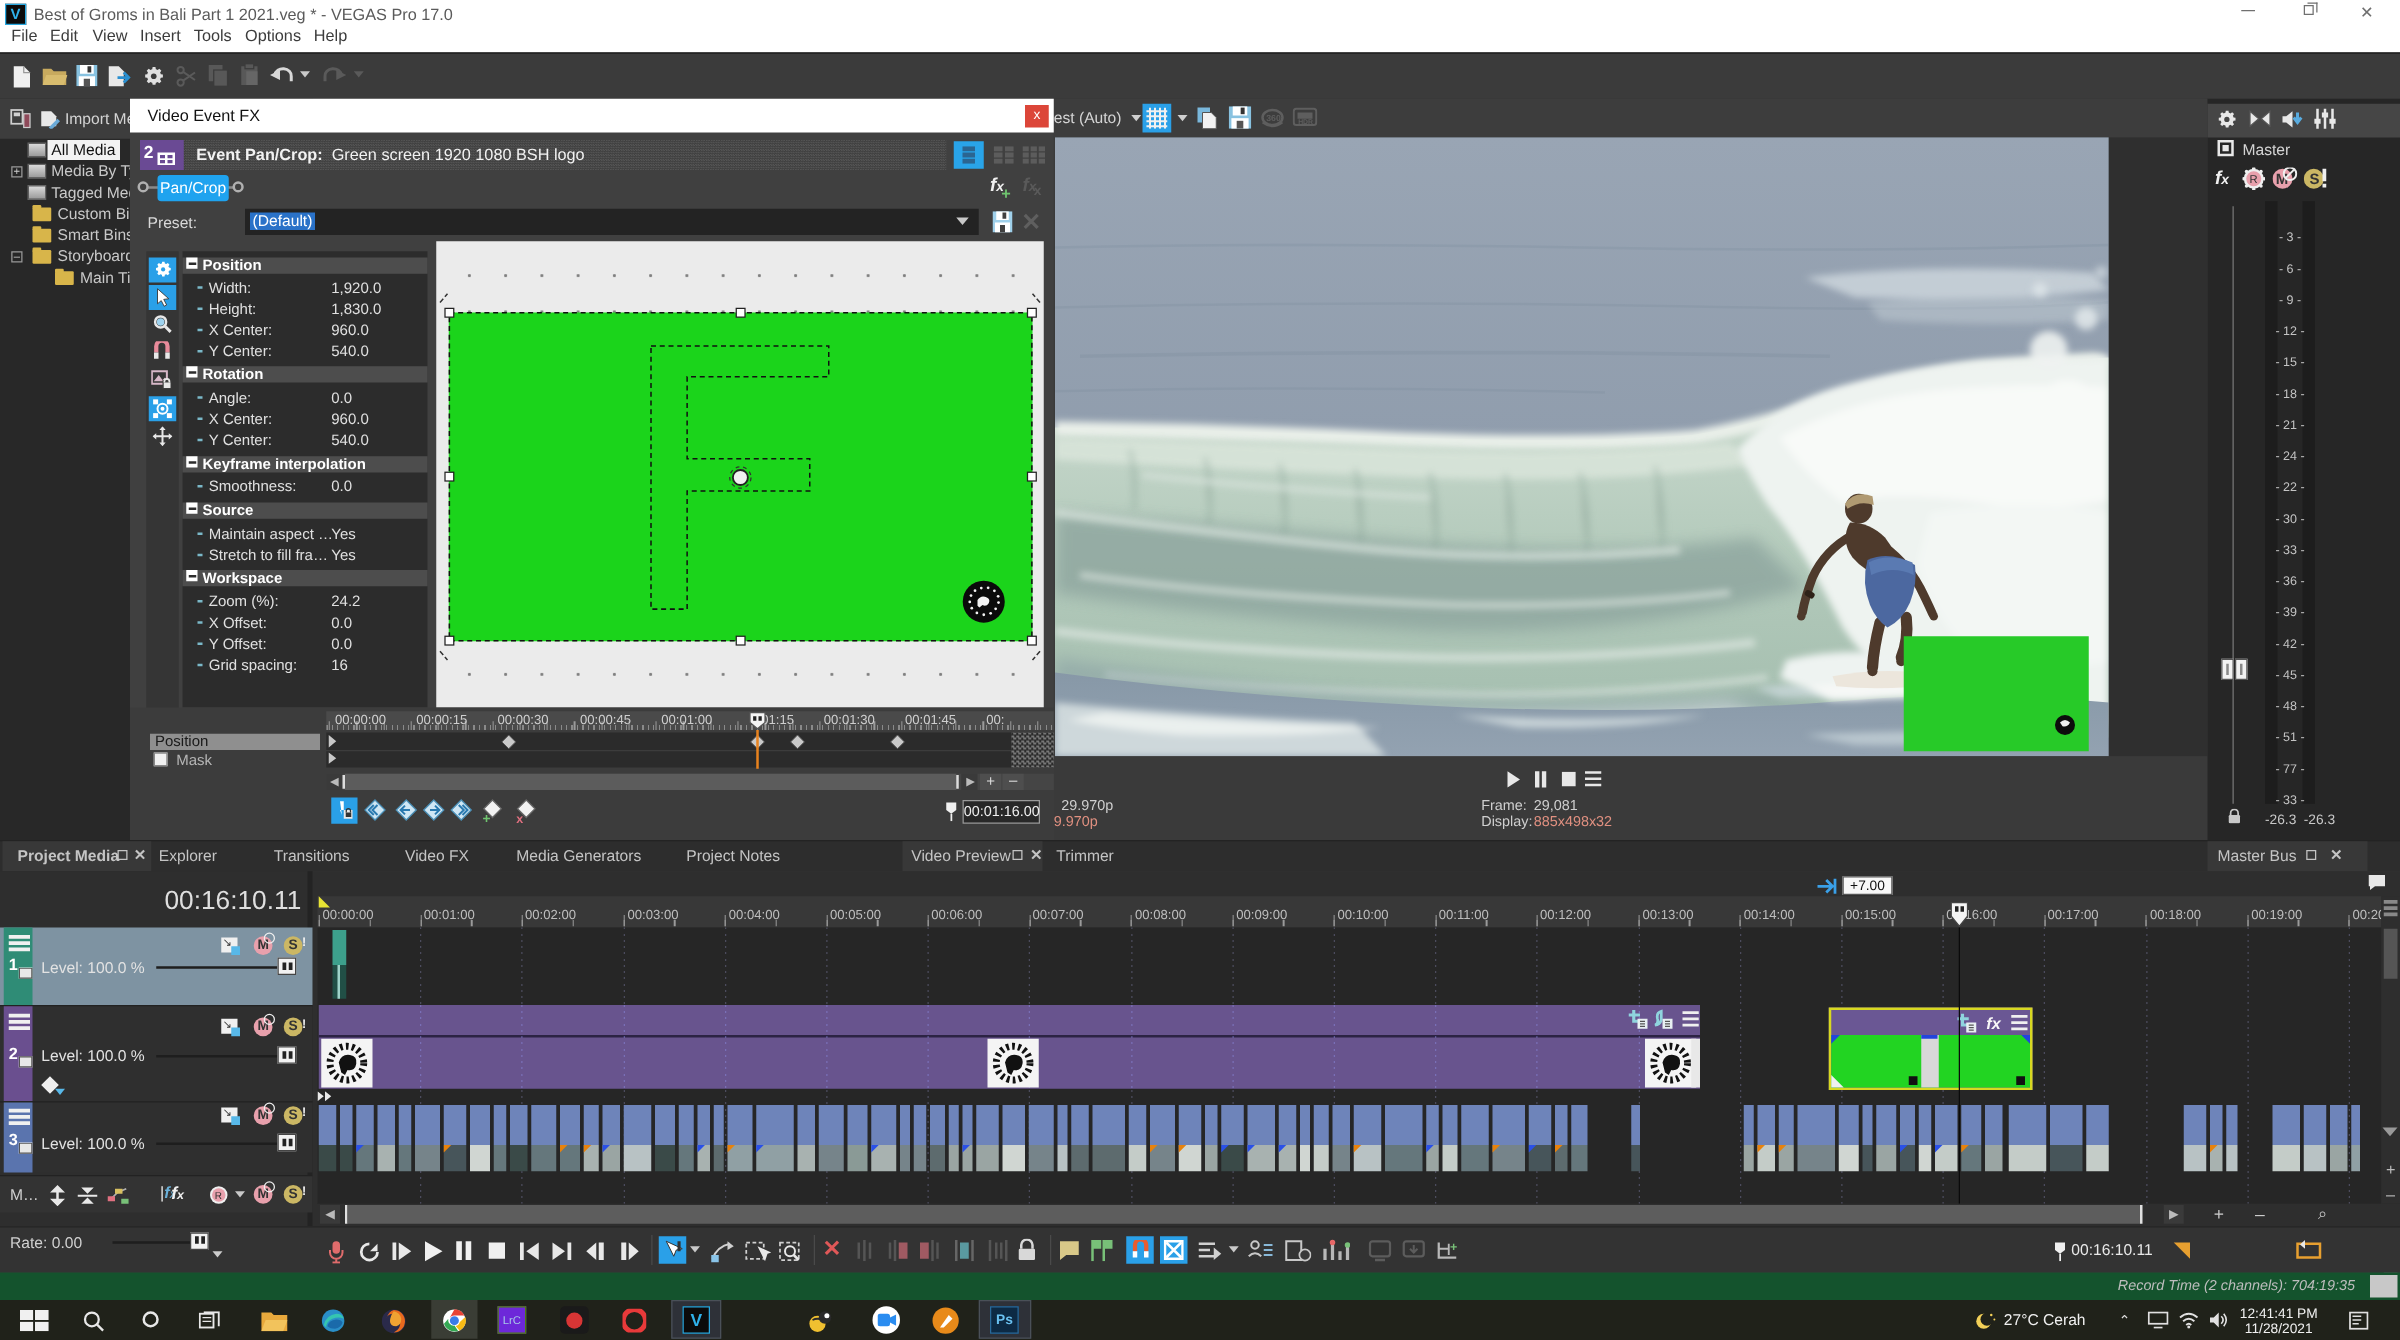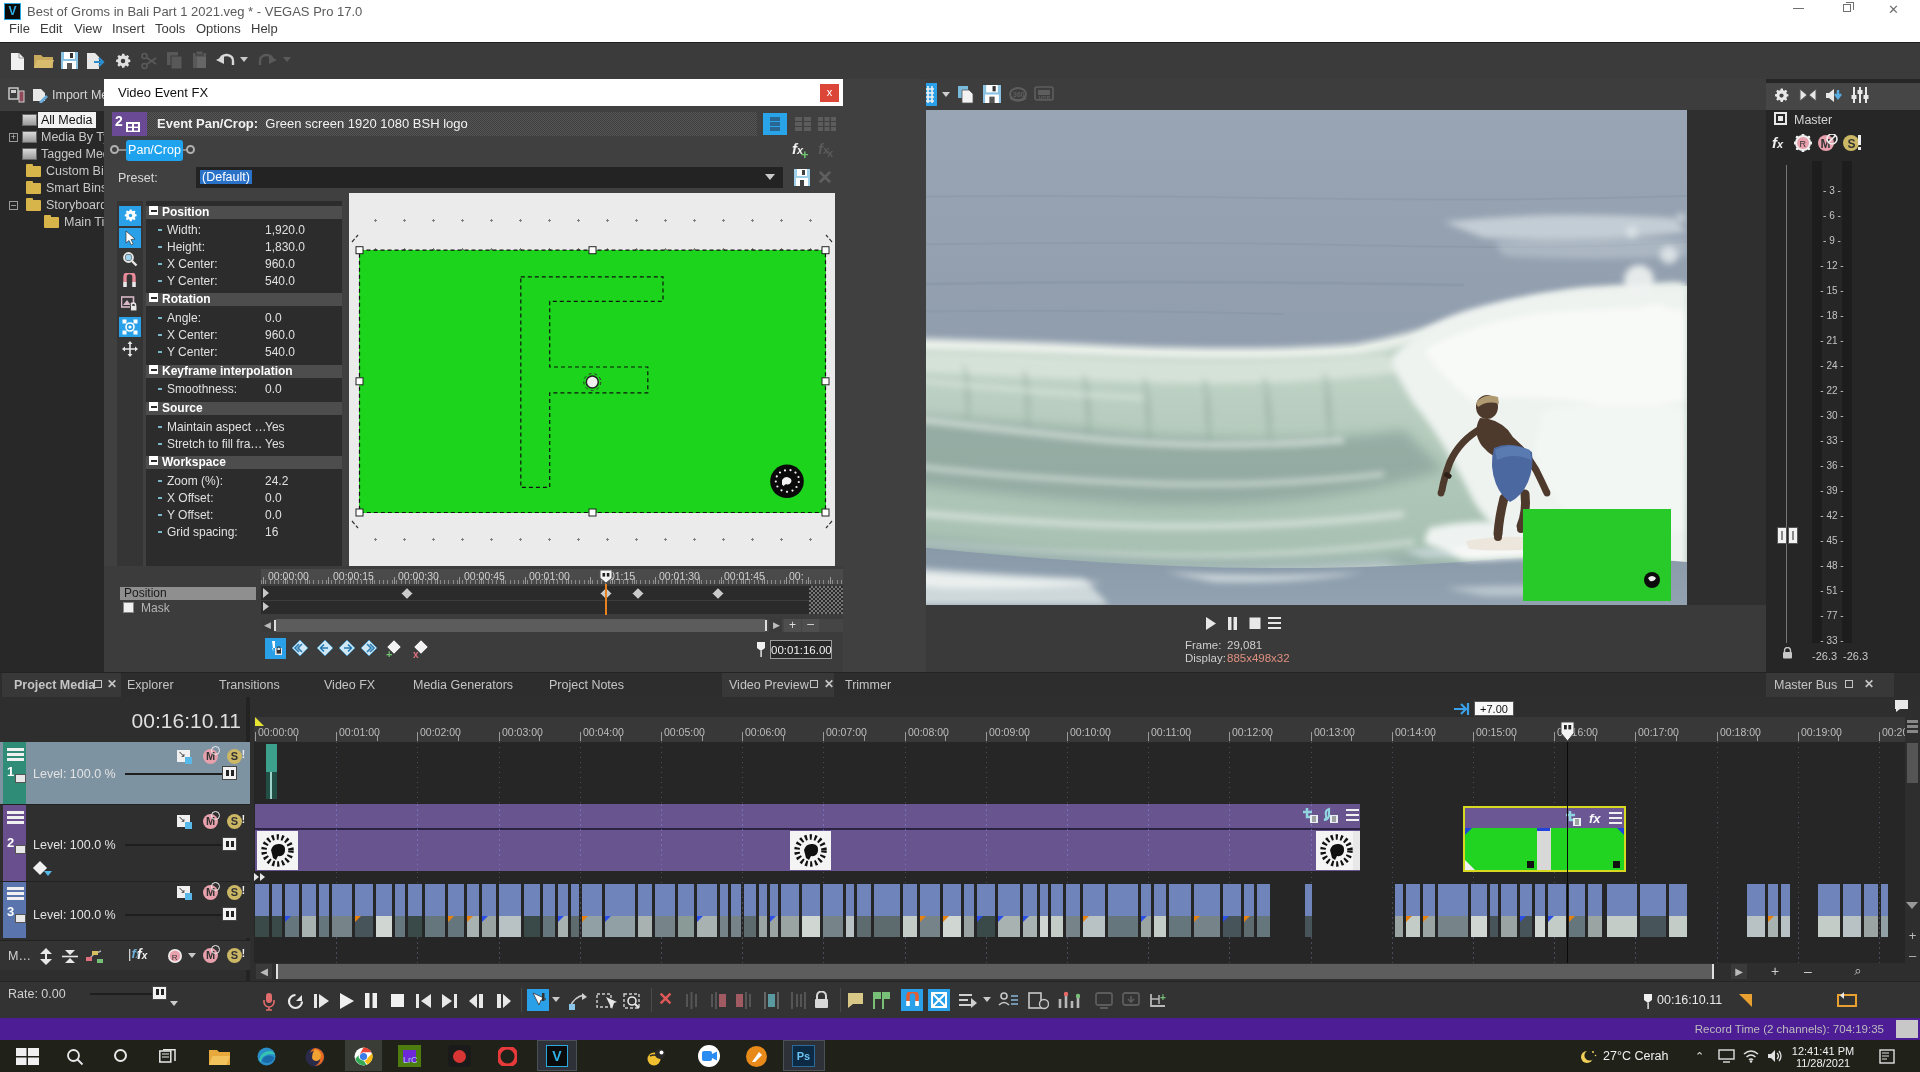--- a/index.html
+++ b/index.html
@@ -1010,21 +1010,21 @@
       <rect x="4.4" y="10" width="1.4" height="6" fill="#f0f0f0"></rect>
     </svg>
   <div class="abs" style="left:1657px;top:11px;font-size:12.5px;color:#e8e8e8;">00:16:10.11</div>
   <div class="abs" style="left:1739px;top:12px;width:0;height:0;border-top:13px solid #e8a030;border-left:13px solid transparent;"></div>
   <svg class="abs" style="left:1836px;top:9px;" width="22" height="19" viewBox="0 0 22 19">
       <rect x="2" y="4" width="18" height="11" fill="none" stroke="#e8a030" stroke-width="2"></rect>
       <path d="M8 1 l-4 3.5 4 3.5" fill="#e8e8e8"></path>
     </svg>
 </div>
 
-<div class="abs" style="left:0;top:1018px;width:1920px;height:22px;background:#4c1d95;">
+<div class="abs" style="left:0;top:1018px;width:1920px;height:22px;background:#14532d;font-style:italic;">
   <div class="abs" style="right:36px;top:5px;font-size:11.5px;color:#bdbdbd;">Record Time (2 channels): 704:19:35</div>
   <div class="abs" style="left:1896px;top:2px;width:22px;height:18px;background:#c8c8c8;"></div>
 </div>
 
 <div class="abs" id="taskbar" style="left:0;top:1040px;width:1920px;height:32px;background:#20221a;">
   <svg class="abs" style="left:16px;top:8px;" width="23" height="17" viewBox="0 0 23 17">
       <g fill="#f0f0f0">
         <rect x="0" y="0" width="10.5" height="8"></rect>
         <rect x="12" y="0" width="11" height="8"></rect>
         <rect x="0" y="9.5" width="10.5" height="7.5"></rect>
@@ -1056,21 +1056,21 @@
       <path d="M10 2 q5 1 6 6 q0 5 -4 6 q-5 0 -5 -4 q0 -4 3 -8z" fill="#f0a232"></path>
     </svg>
   <div class="abs" style="left:345px;top:0px;width:37px;height:31px;background:#3a3d35;"></div>
   <svg class="abs" style="left:354px;top:7px;" width="19" height="19" viewBox="0 0 19 19">
       <circle cx="9.5" cy="9.5" r="9" fill="#fff"></circle>
       <circle cx="9.5" cy="9.5" r="3.6" fill="#3a7ce8"></circle>
       <path d="M9.5 0.5 a9 9 0 0 1 8 4.8 H9.5 a4.5 4.5 0 0 0 -4 2.5 Z" fill="#e84335"></path>
       <path d="M18.2 6.5 a9 9 0 0 1 -4.5 11 L10.5 13.8 a4.5 4.5 0 0 0 3.4 -3.2 Z" fill="#f8bb15"></path>
       <path d="M12.5 17.8 a9 9 0 0 1 -11.3 -5.8 l3.5 -4 a4.5 4.5 0 0 0 5 5.5 Z" fill="#34a853"></path>
     </svg>
-  <div class="abs" style="left:398px;top:5px;width:23px;height:22px;background:#6d28d9;border:5px solid #4d7c0f;color:#a8c8e8;font-size:9px;text-align:center;line-height:21px;">LrC</div>
+  <div class="abs" style="left:398px;top:5px;width:23px;height:22px;background:#6d28d9;border:1px solid #4d7c0f;color:#a8c8e8;font-size:9px;text-align:center;line-height:21px;">LrC</div>
   <div class="abs" style="left:448px;top:5px;width:23px;height:22px;background:#1a1a1a;border-radius:4px;"></div>
   <circle class="abs" style="left:453px;top:10px;width:13px;height:13px;border-radius:50%;background:#d83535;"></circle>
   <svg class="abs" style="left:498px;top:7px;" width="19" height="19" viewBox="0 0 19 19">
       <circle cx="9.5" cy="9.5" r="9" fill="none" stroke="#e83a3a" stroke-width="4"></circle>
     </svg>
   <div class="abs" style="left:537px;top:0px;width:40px;height:31px;background:#2e3138;border:1px solid #4a5058;"></div>
   <div class="abs" style="left:546px;top:5px;width:22px;height:22px;background:#0b0b0b;border:1px solid #2aa8e0;color:#2fb1ea;font-weight:bold;font-size:14px;text-align:center;line-height:20px;">V</div>
   <svg class="abs" style="left:647px;top:7px;" width="20" height="20" viewBox="0 0 20 20">
       <circle cx="7" cy="12" r="6.5" fill="#f0c030"></circle>
       <circle cx="13" cy="7" r="5" fill="#2a2a2a"></circle>
@@ -1109,21 +1109,21 @@
       <path d="M10 4 Q13 7 10 10 M12 2 Q16 7 12 12" fill="none" stroke="#e0e0e0" stroke-width="1.3"></path>
     </svg>
   <div class="abs" style="left:1786px;top:5px;width:74px;text-align:center;font-size:11px;color:#f0f0f0;white-space:nowrap;">12:41:41 PM</div>
   <div class="abs" style="left:1786px;top:17px;width:74px;text-align:center;font-size:11px;color:#f0f0f0;white-space:nowrap;">11/28/2021</div>
   <svg class="abs" style="left:1879px;top:9px;" width="16" height="15" viewBox="0 0 16 15">
       <rect x="1" y="1" width="14" height="13" fill="none" stroke="#e0e0e0" stroke-width="1.4"></rect>
       <path d="M3 4 h7 M3 7 h7 M3 10 h5" stroke="#e0e0e0" stroke-width="1.2"></path>
     </svg>
 </div>
 
-<div class="abs" id="dialog" style="left:104px;top:79px;width:822px;height:593px;background:#404040;text-decoration:underline;">
+<div class="abs" id="dialog" style="left:104px;top:79px;width:739px;height:593px;background:#404040;text-decoration:underline;">
   <div class="abs" style="left:0;top:0;width:739px;height:27px;background:#ffffff;">
     <div class="abs" style="left:14px;top:6px;font-size:13px;color:#111;">Video Event FX</div>
     <div class="abs" style="left:716px;top:5px;width:19px;height:18px;background:#dc4639;color:#fff;font-size:11px;text-align:center;line-height:17px;">x</div>
   </div>
   <div id="dlgbody">
 
   <div class="abs" style="left:8px;top:33px;width:645px;height:24px;background-image:conic-gradient(#565656 25%,#3e3e3e 0 50%,#565656 0 75%,#3e3e3e 0);background-size:2px 2px;"></div>
   <div class="abs" style="left:8px;top:33px;width:35px;height:24px;background:#6a4a94;">
     <span style="position:absolute;left:3px;top:1px;color:#fff;font-weight:bold;font-size:14px;">2</span>
     <svg style="position:absolute;left:13px;top:8px;" width="16" height="13" viewBox="0 0 16 13">

